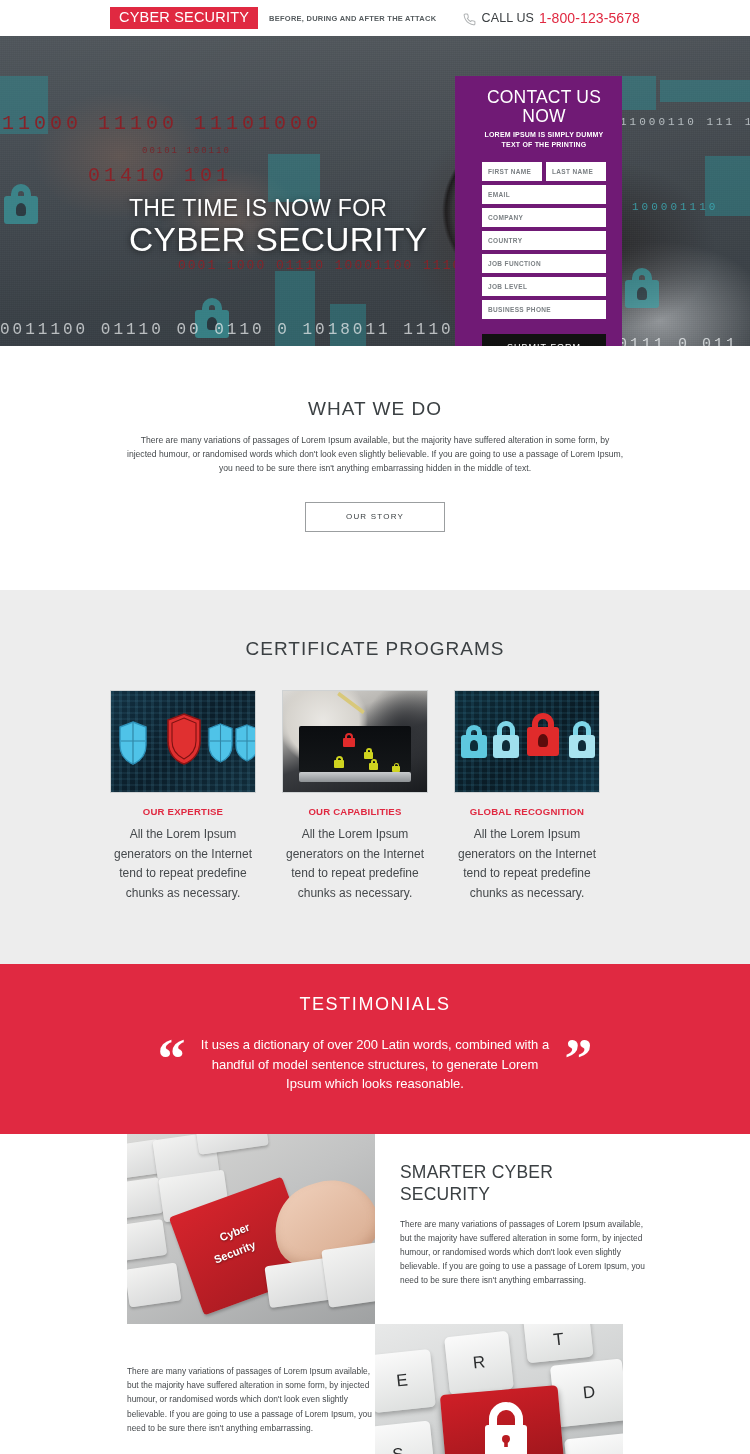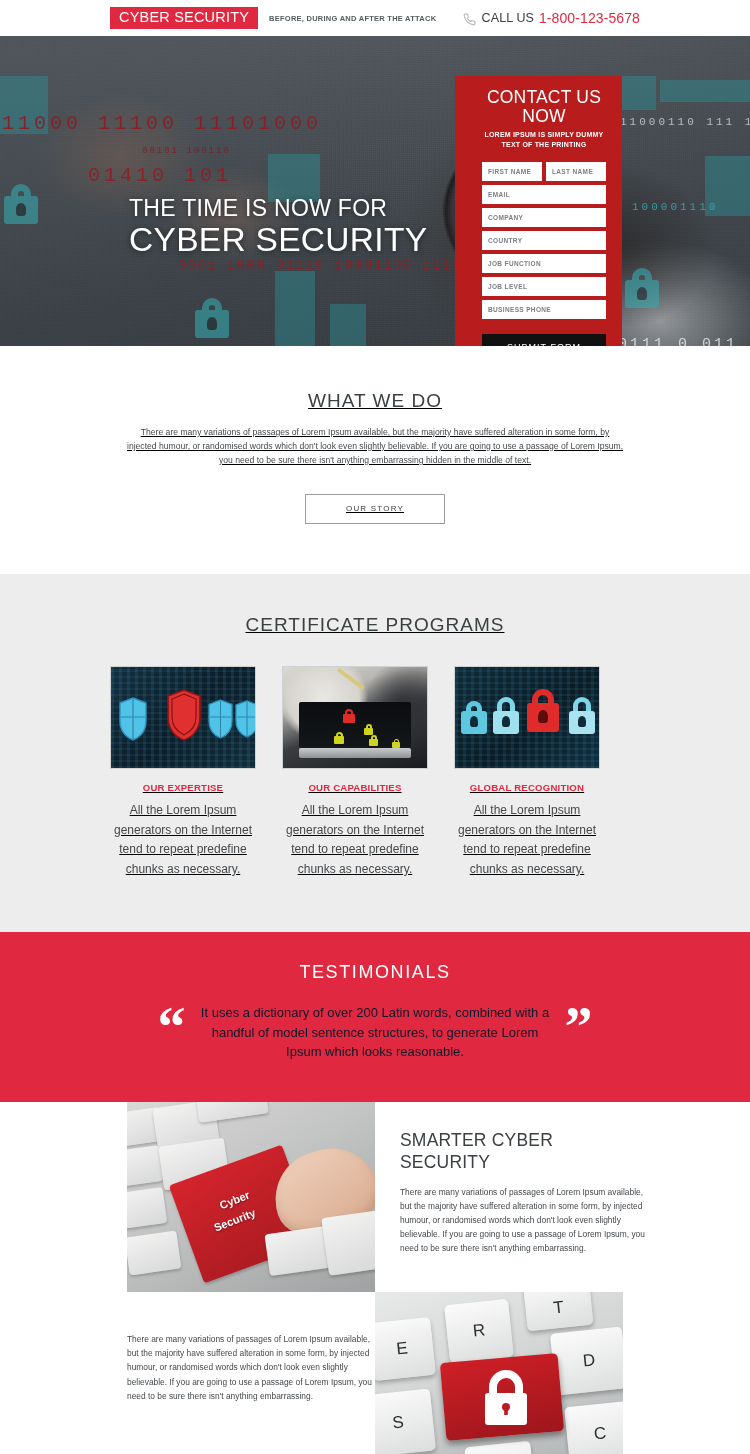--- a/index.html
+++ b/index.html
@@ -147,21 +147,21 @@
   }
   .hero-title .l1 { display:block; font-size: 23px; letter-spacing: .3px; line-height: 1.08; font-weight: 400; }
   .hero-title .l2 { display:block; font-size: 33.5px; letter-spacing: .3px; line-height: 1.16; font-weight: 400; }
 
   
   .contact-card {
     position: absolute;
     left: 455px;
     top: 40px;
     width: 167px;
-    background: #b91c1c;
+    background: #701a75;
     padding: 12px 16px 17px 27px;
     z-index: 8;
   }
   .contact-title {
     color: #ffffff;
     font-size: 17.5px;
     text-align: center;
     letter-spacing: .2px;
     line-height: 1.1;
     font-weight: 400;
@@ -200,21 +200,21 @@
     color: #ffffff;
     border: none;
     font-size: 9px;
     letter-spacing: 1px;
     font-family: "Liberation Sans", sans-serif;
     cursor: pointer;
   }
 
   
   .section-white { background: #ffffff; padding: 44px 0 50px 0; }
-  .container { width: 530px; margin: 0 auto; text-decoration: underline; }
+  .container { width: 530px; margin: 8px auto; }
   .sec-title {
     text-align: center;
     font-size: 19px;
     color: #3b4043;
     letter-spacing: 1px;
     font-weight: 400;
   }
   .sec-body {
     text-align: center;
     font-size: 8.6px;
@@ -305,21 +305,21 @@
   .section-red { background: #e02941; padding: 30px 0 40px 0; }
   .t-title {
     text-align:center; color:#ffffff; font-size: 18px; letter-spacing: 1.6px; font-weight: 400;
   }
   .t-wrap { display:flex; align-items:flex-start; justify-content:center; margin-top: 20px; gap: 12px; }
   .quote-mark {
     color:#ffffff; font-size: 56px; line-height: .72; font-family: "Liberation Serif", serif; font-weight:700;
     flex: 0 0 auto; margin-top: 4px;
   }
   .t-quote {
-    color:#0f172a; text-align:center; font-size: 13px; line-height: 1.52; width: 355px; font-weight:400;
+    color:#ffffff; text-align:center; font-size: 13px; line-height: 1.52; width: 355px; font-weight:400;
   }
   .t-author {
     text-align:center; color: rgba(255,255,255,.78); font-size: 8px; letter-spacing: 1.4px; margin-top: 20px;
   }
 
   
   .split { display:flex; width: 750px; }
   .split .img-cell { width: 375px; height: 190px; overflow: hidden; position: relative; }
   .split .txt-cell { width: 375px; height: 190px; padding: 28px 0 0 0; display:flex; }
   .txt-inner-right { width: 248px; margin-left: 25px; }
@@ -404,20 +404,21 @@
     <div class="shackle" style="width:20px;height:12px;"></div>
     <div class="body" style="width:34px;height:28px;">
         <div class="hole"></div>
       </div>
   </div>
 
   <div class="binary-row" style="left:2px; top:76px; font-size:20px; color:#8a1f25; opacity:.95;">11000  11100   11101000</div>
   <div class="binary-row" style="left:142px; top:110px; font-size:9px; color:#7a2026; opacity:.85; letter-spacing:2px;">00101 100110</div>
   <div class="binary-row" style="left:88px; top:128px; font-size:20px; color:#8d2026; opacity:.95;">01410  101</div>
   <div class="binary-row" style="left:178px; top:222px; font-size:13px; color:#8d2026; opacity:.9; letter-spacing:2px;">0001 1000 01110 10001100 11101100</div>
+  <div class="binary-row" style="left:0px; top:285px; font-size:16px; color:rgba(235,238,240,.72); letter-spacing:3px;">0011100  01110 00 0110 0 1018011 1110</div>
   <div class="binary-row" style="left:620px; top:80px; font-size:11px; color:rgba(225,232,235,.7); letter-spacing:3px;">11000110  111   11</div>
   <div class="binary-row" style="left:632px; top:165px; font-size:11px; color:rgba(60,175,185,.8); letter-spacing:3px;">100001110</div>
   <div class="binary-row" style="left:618px; top:300px; font-size:15px; color:rgba(235,238,240,.78); letter-spacing:3px;">0111 0 011</div>
 
   <div class="hero-title">
     <span class="l1">THE TIME IS NOW FOR</span>
     <span class="l2">CYBER SECURITY</span>
   </div>
 
   <form class="contact-card">

